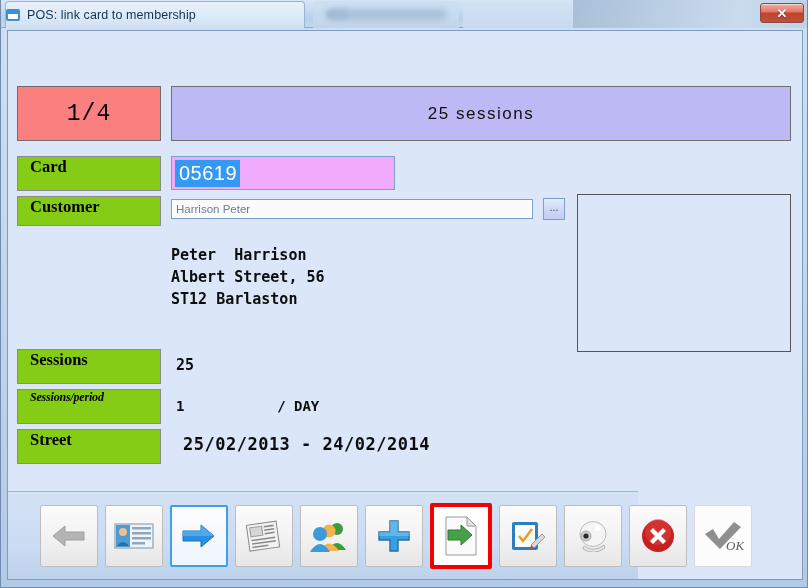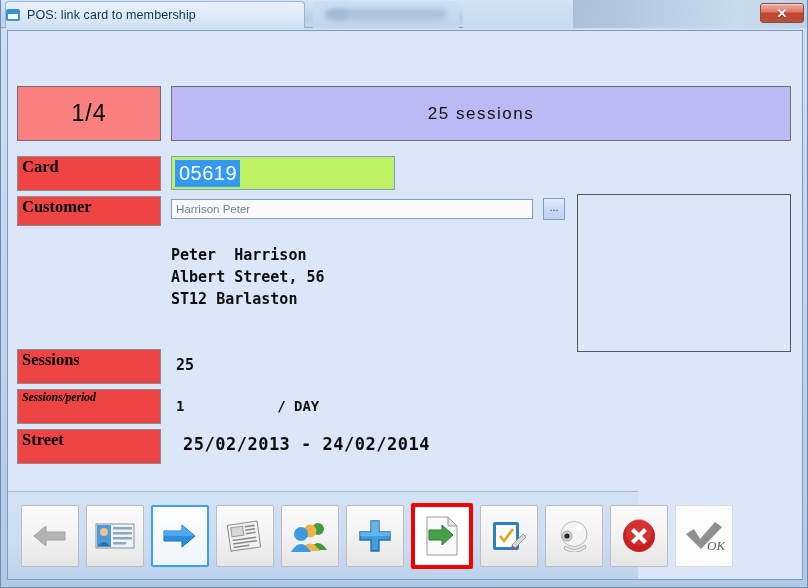--- a/index.html
+++ b/index.html
@@ -96,56 +96,56 @@
     background: #dbe6f8;
   }
 
   
   .badge {
     position: absolute; left: 9px; top: 55px;
     width: 144px; height: 55px;
     background: #fa8080;
     border: 1px solid #6e6e6e;
     display: flex; align-items: center; justify-content: center;
-    font-family: Liberation Sans, sans-serif;
+    font-family: Liberation Mono, monospace;
     font-size: 23px; color: #000; letter-spacing: 1px;
   }
   .banner {
     position: absolute; left: 163px; top: 55px;
     width: 620px; height: 55px;
     background: #bdb9f5;
     border: 1px solid #6e6e6e;
     display: flex; align-items: center; justify-content: center;
     font-family: Liberation Sans, sans-serif;
     font-size: 17px; color: #111; letter-spacing: 1.5px;
   }
 
   
   .flabel {
     position: absolute;
-    background: #ef4444;
+    background: #84cc16;
     border: 1px solid #8b8b8b;
     font-family: "Liberation Serif", serif;
     font-weight: bold; font-size: 16.5px; color: #000;
-    padding-left: 4px; display: flex; align-items: flex-start;
+    padding-left: 12px; display: flex; align-items: flex-start;
     line-height: 1.1;
   }
   .flabel.l-card      { left: 9px; top: 125px; width: 144px; height: 35px; }
   .flabel.l-customer  { left: 9px; top: 165px; width: 144px; height: 30px; text-align: center; }
   .flabel.l-sessions  { left: 9px; top: 318px; width: 144px; height: 35px; }
   .flabel.l-sessper   { left: 9px; top: 358px; width: 144px; height: 35px; }
   .flabel.l-period    { left: 9px; top: 398px; width: 144px; height: 35px; }
   .flabel span { display:block; padding-top:1px; }
   .flabel.l-sessper span { font-size: 12px; letter-spacing: -0.2px; font-style: italic; }
 
   
   .card-input {
     position: absolute; left: 163px; top: 125px;
     width: 224px; height: 34px;
-    background: #bef264;
+    background: #f0abfc;
     border: 1px solid #7aa0c9;
     display: flex; align-items: center;
   }
   .card-sel {
     background: #3399f3; color: #fff;
     font-family: "Liberation Sans", sans-serif;
     font-size: 20px; line-height: 24px;
     padding: 1px 3px 2px 4px; margin-left: 3px;
     letter-spacing: .5px;
   }
@@ -195,21 +195,21 @@
   .val.v-sessions { left: 168px; top: 325px; font-size: 15px; font-weight: bold; }
   .val.v-sessper  { left: 168px; top: 367px; font-size: 14px; font-weight: bold; white-space: pre; }
   .val.v-period   { left: 175px; top: 403px; font-size: 17px; font-weight: bold; letter-spacing: .5px; }
 
   
   .toolbar {
     position: absolute; left: 0; bottom: 0;
     width: 630px; height: 88px;
     background: linear-gradient(180deg,#d3e1f5 0%, #cbdcf3 60%, #bed2ec 100%);
     border-top: 1px solid #9fb6d2;
-    display: flex; align-items: center; padding-left: 13px; gap: 7px;
+    display: flex; align-items: center; padding-left: 32px; gap: 7px;
   }
   .tbtn {
     width: 58px; height: 62px;
     background: linear-gradient(180deg,#fbfbfb 0%, #f4f4f4 45%, #e6e6e6 100%);
     border: 1px solid #bdbdbd;
     border-radius: 2px;
     display: flex; align-items: center; justify-content: center;
     position: relative; flex: 0 0 auto;
   }
   .tbtn.focused { border: 2px solid #3ea0e8; background: linear-gradient(180deg,#fdfdfd,#eef6fd); }

